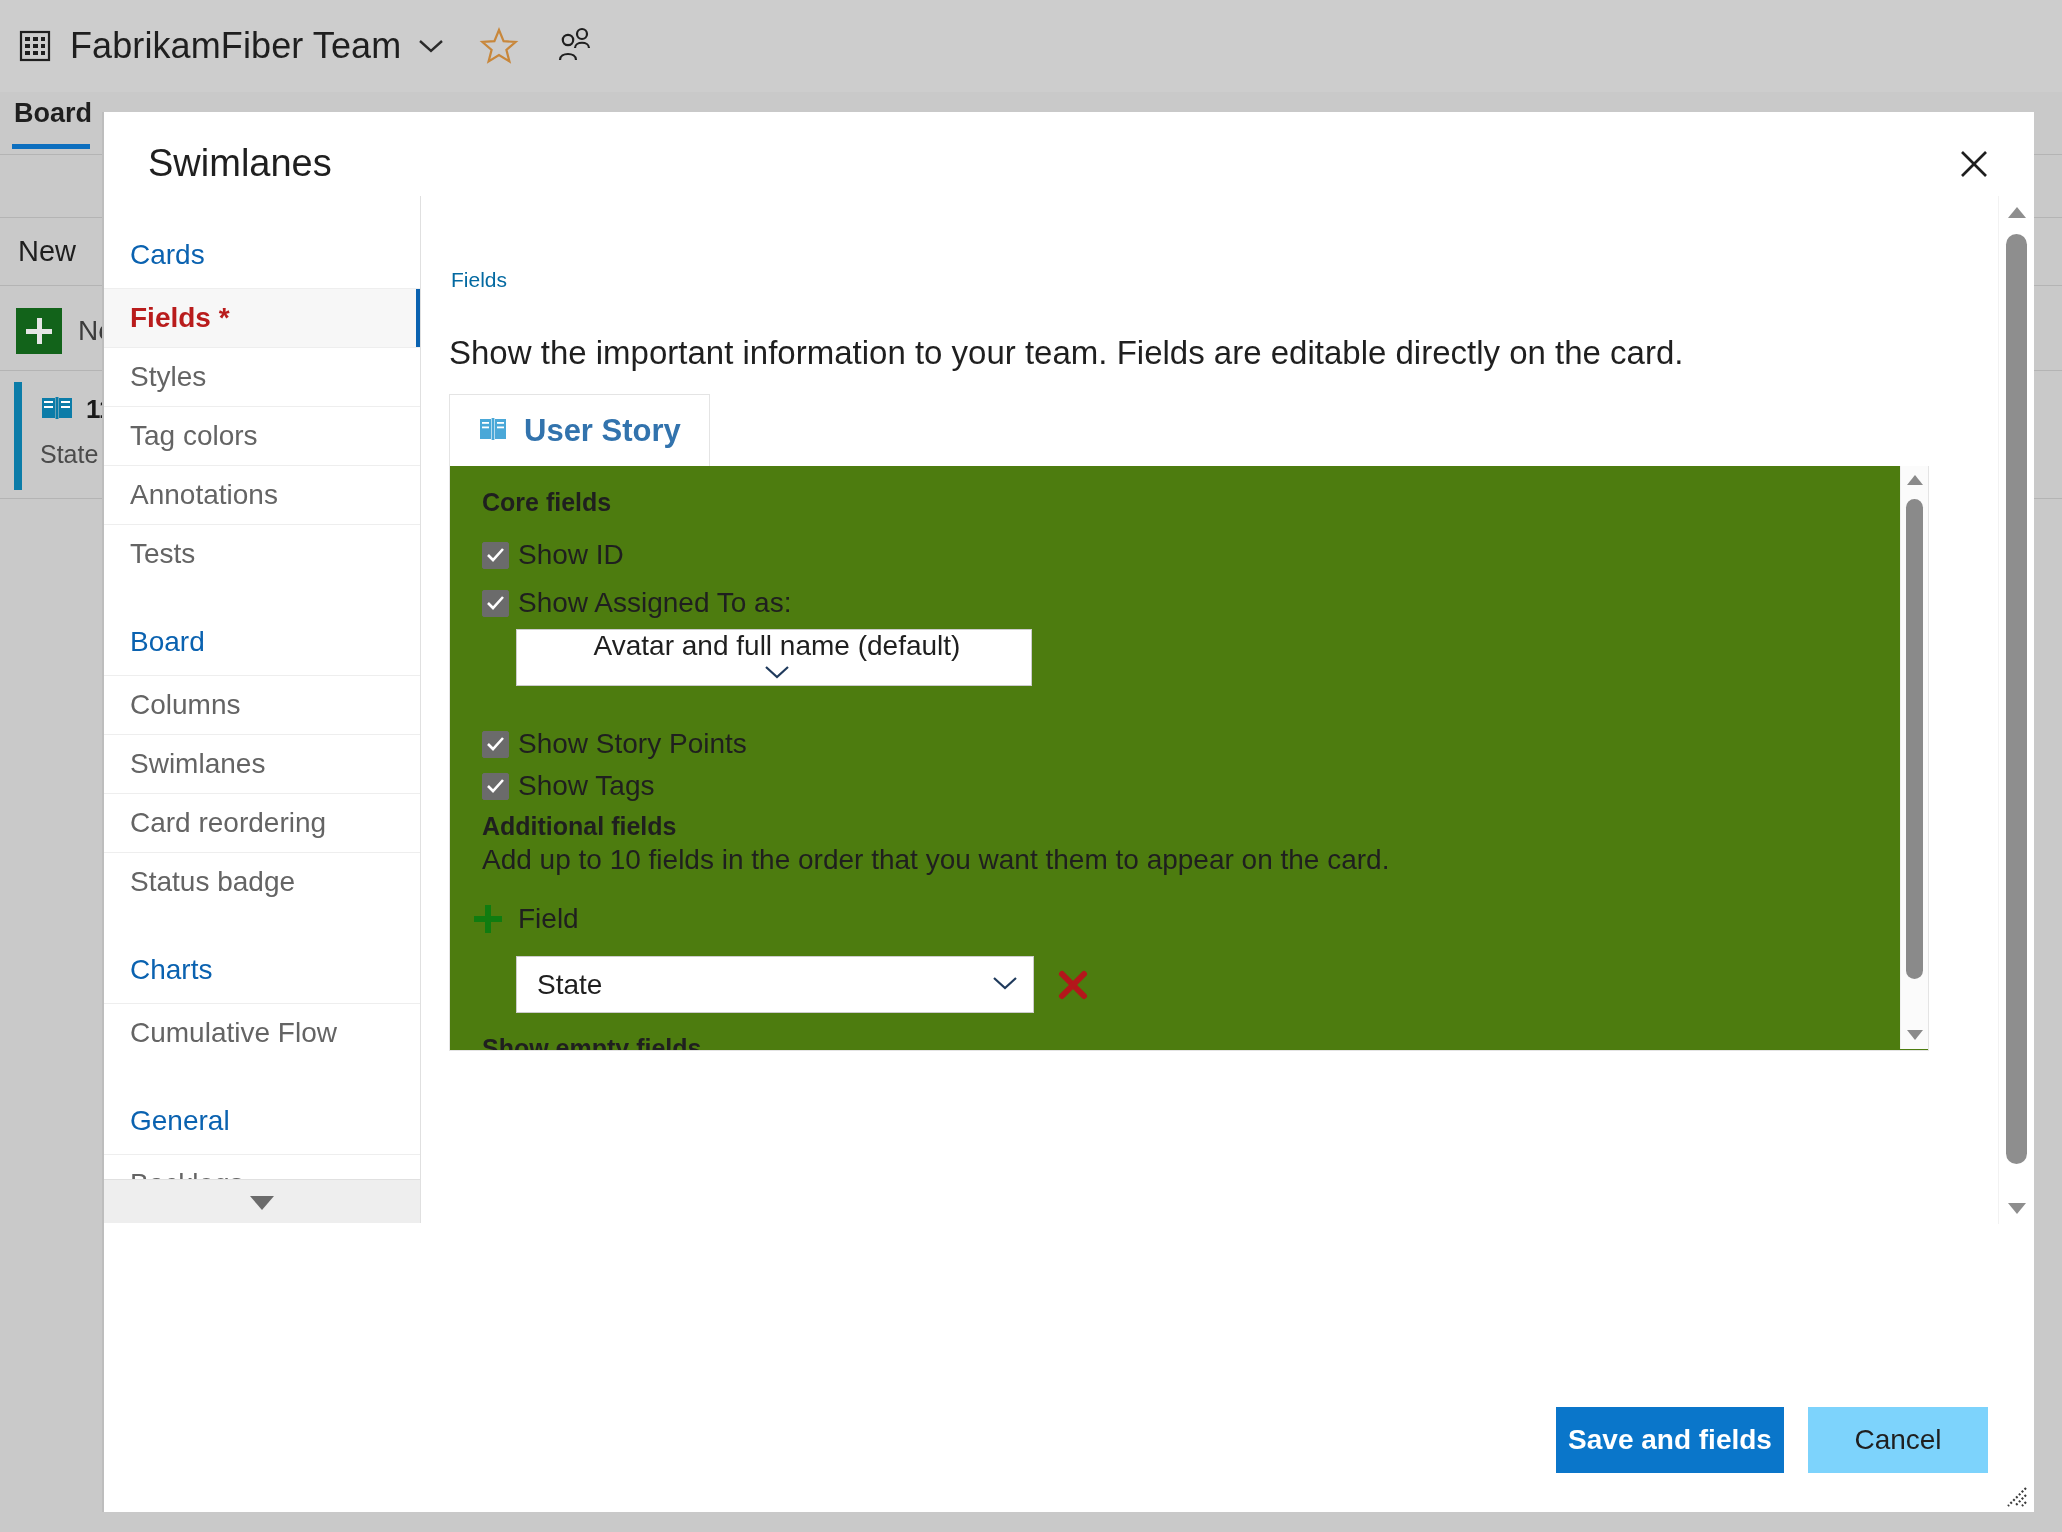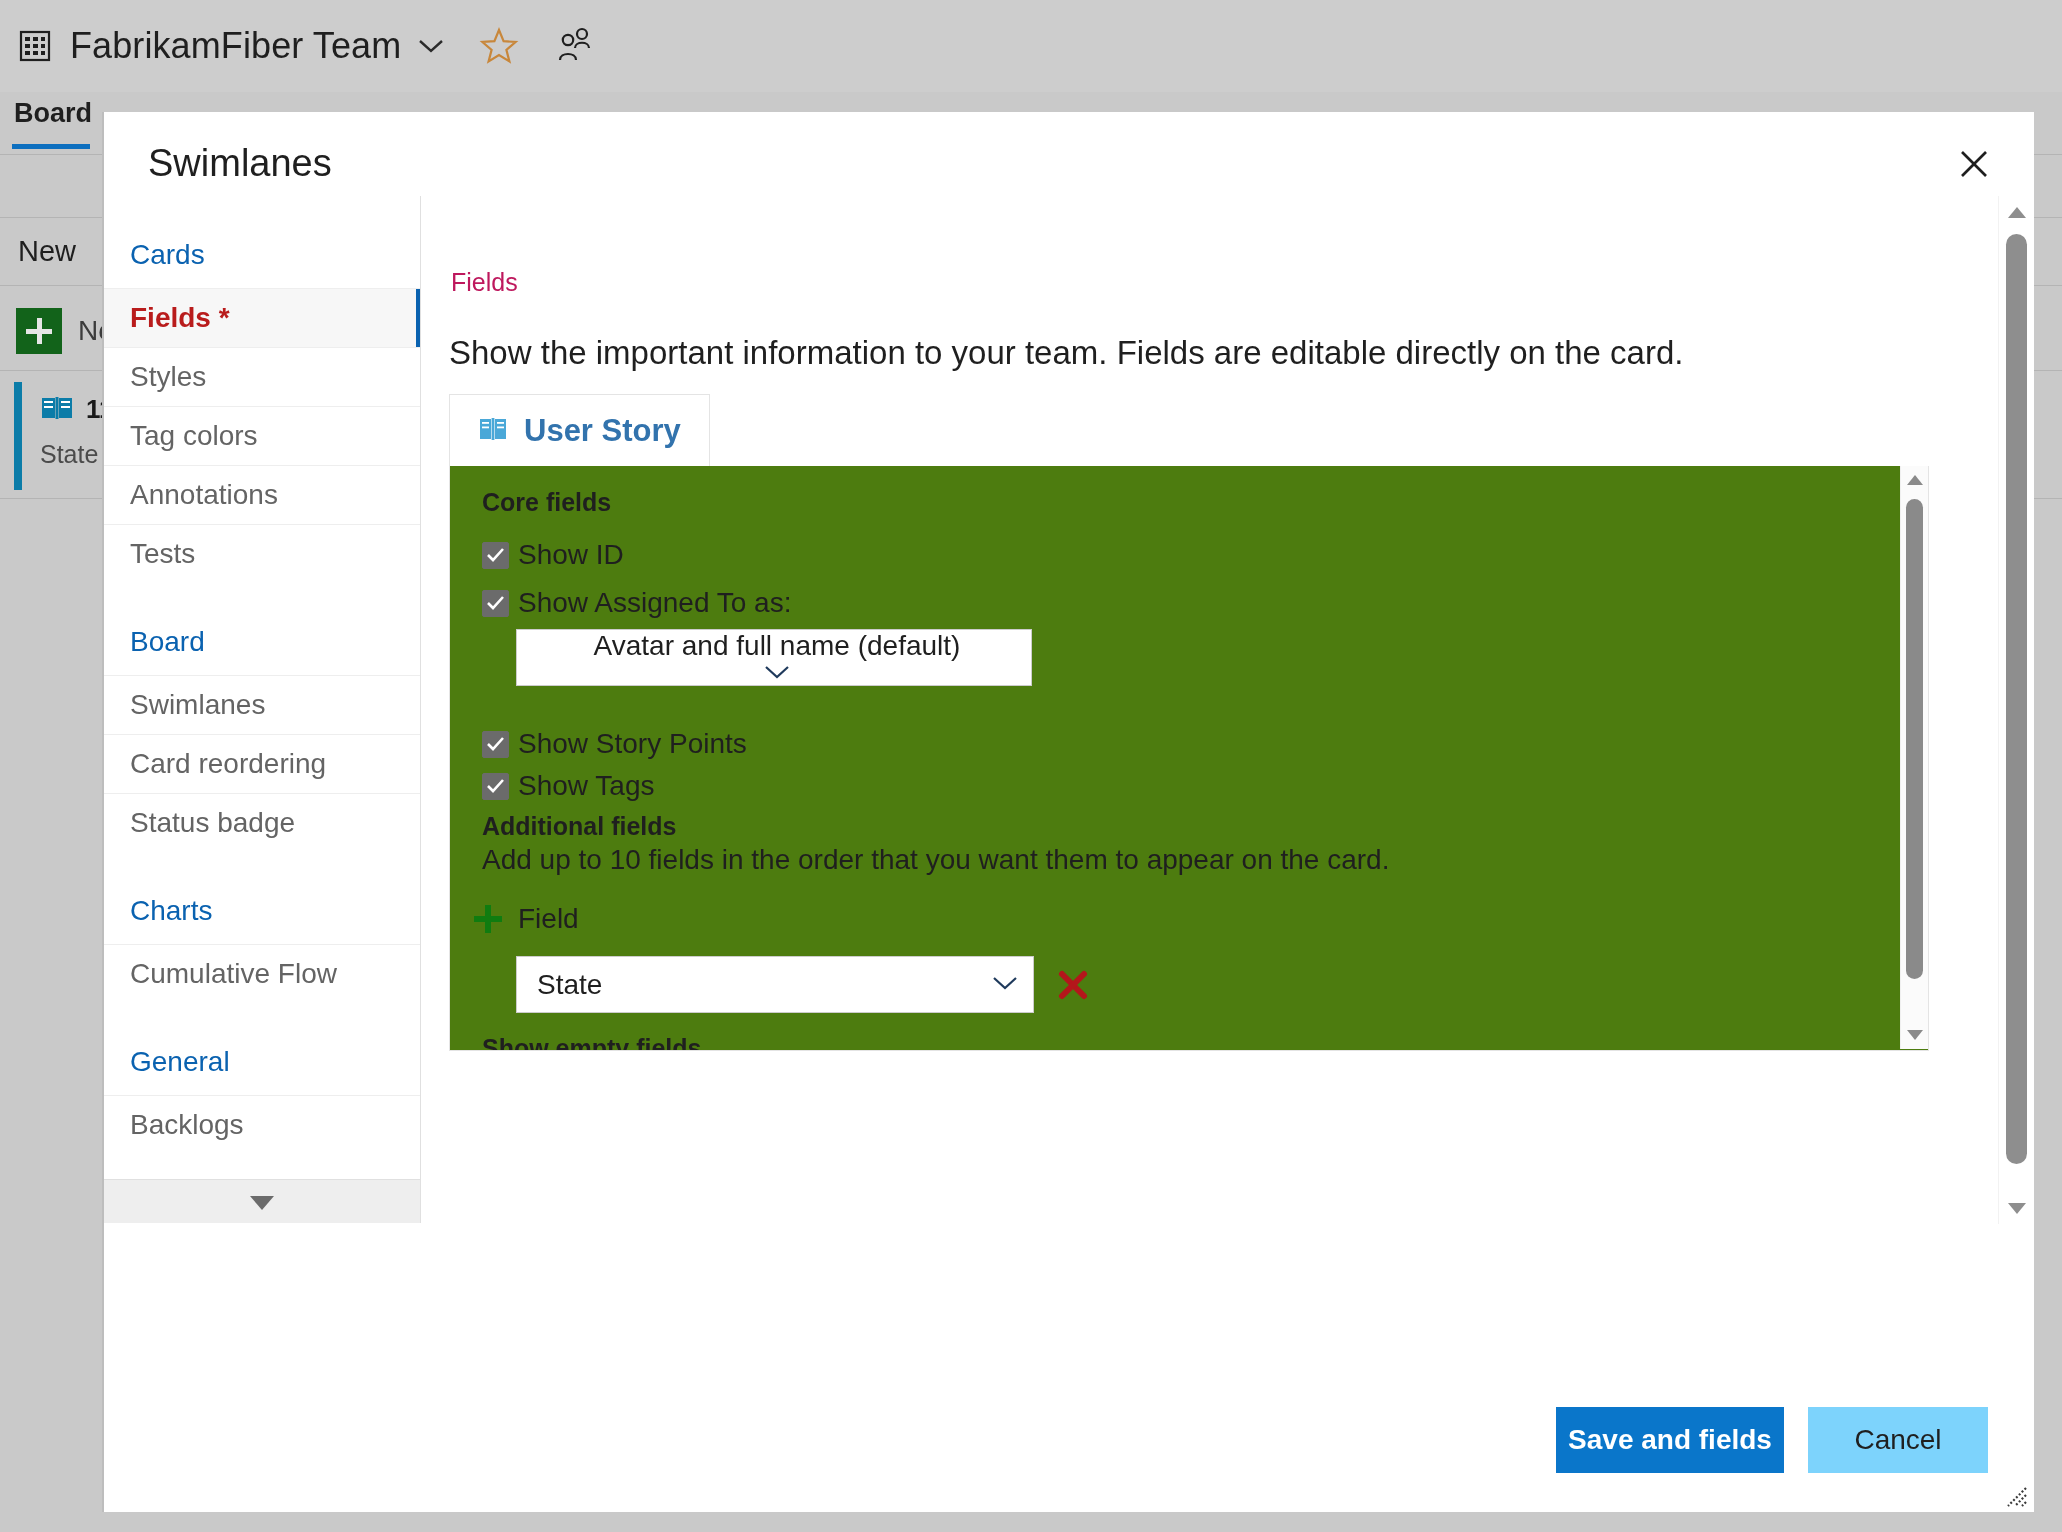--- a/index.html
+++ b/index.html
@@ -240,22 +240,22 @@
   #dlg-main {
     position: absolute;
     left: 317px; top: 84px;
     width: 1613px; height: 1028px;
     background: #ffffff;
     overflow: hidden;
   }
   #main-breadcrumb {
     position: absolute;
     left: 30px; top: 72px;
-    font-size: 25px;
-    color: #be185d;
+    font-size: 21px;
+    color: #0369a1;
   }
   #main-desc {
     position: absolute;
     left: 28px; top: 138px;
     font-size: 33px;
     color: #1f1f1f;
   }
 
   #wit-tabstrip {
     position: absolute;
@@ -573,20 +573,23 @@
       <span>Annotations</span>
     </div>
     <div class="nav-item">
       <span>Tests</span>
     </div>
 
     <div class="nav-spacer"></div>
 
     <div class="nav-group-title">Board</div>
     <div class="nav-item">
+      <span>Columns</span>
+    </div>
+    <div class="nav-item">
       <span>Swimlanes</span>
     </div>
     <div class="nav-item">
       <span>Card reordering</span>
     </div>
     <div class="nav-item">
       <span>Status badge</span>
     </div>
 
     <div class="nav-spacer"></div>

